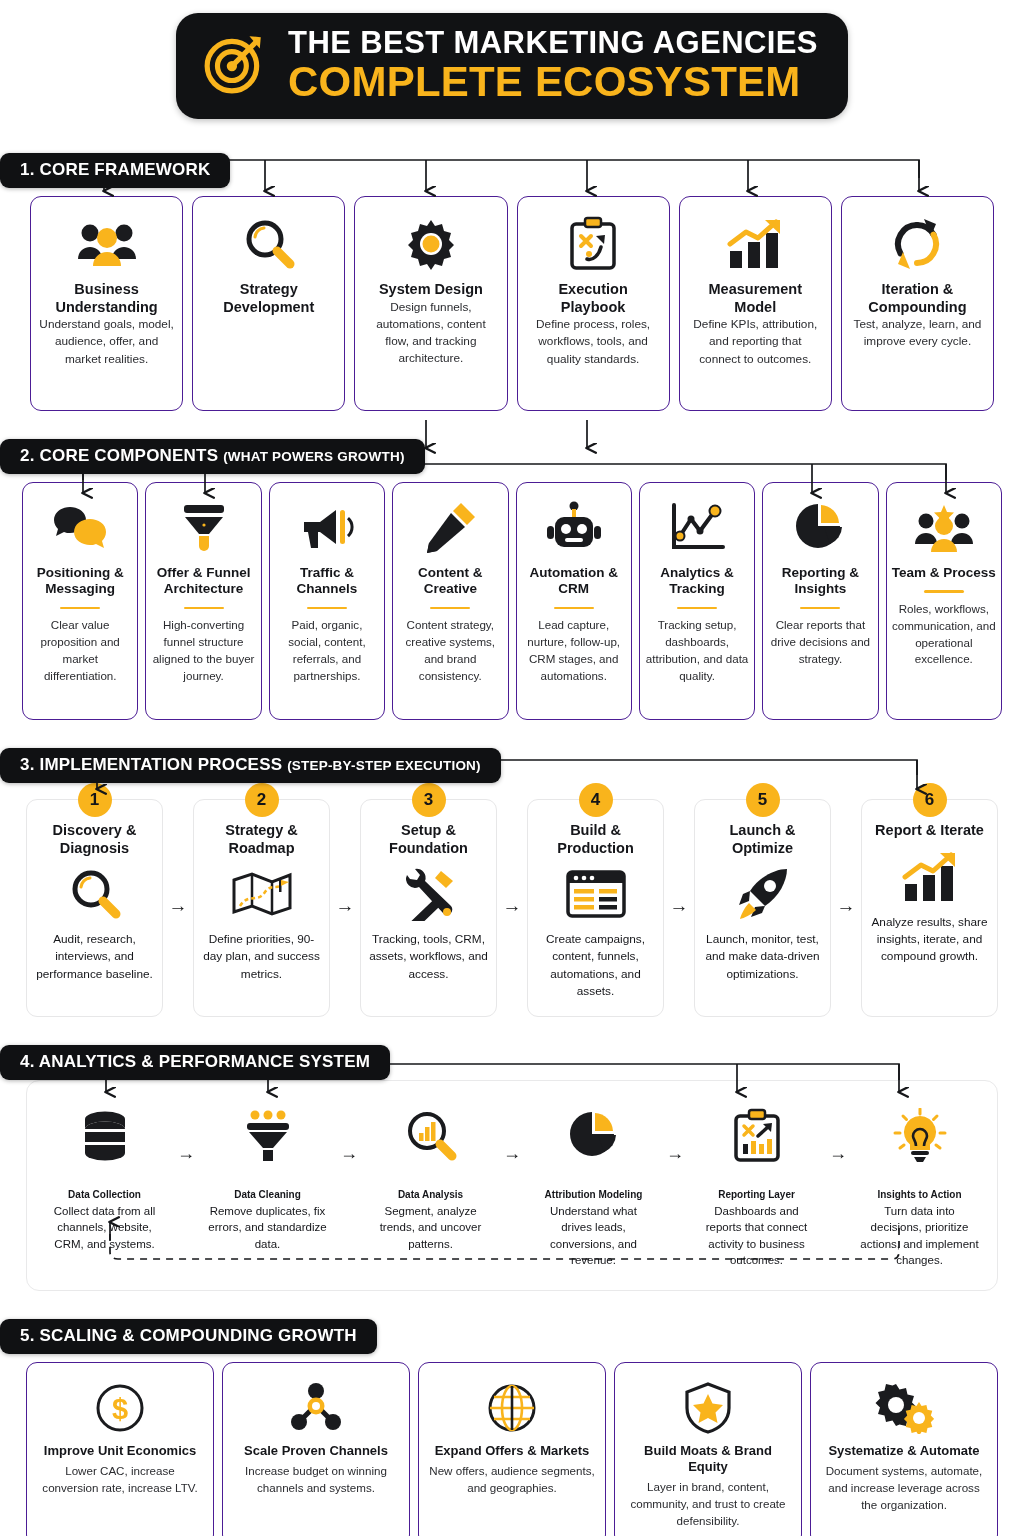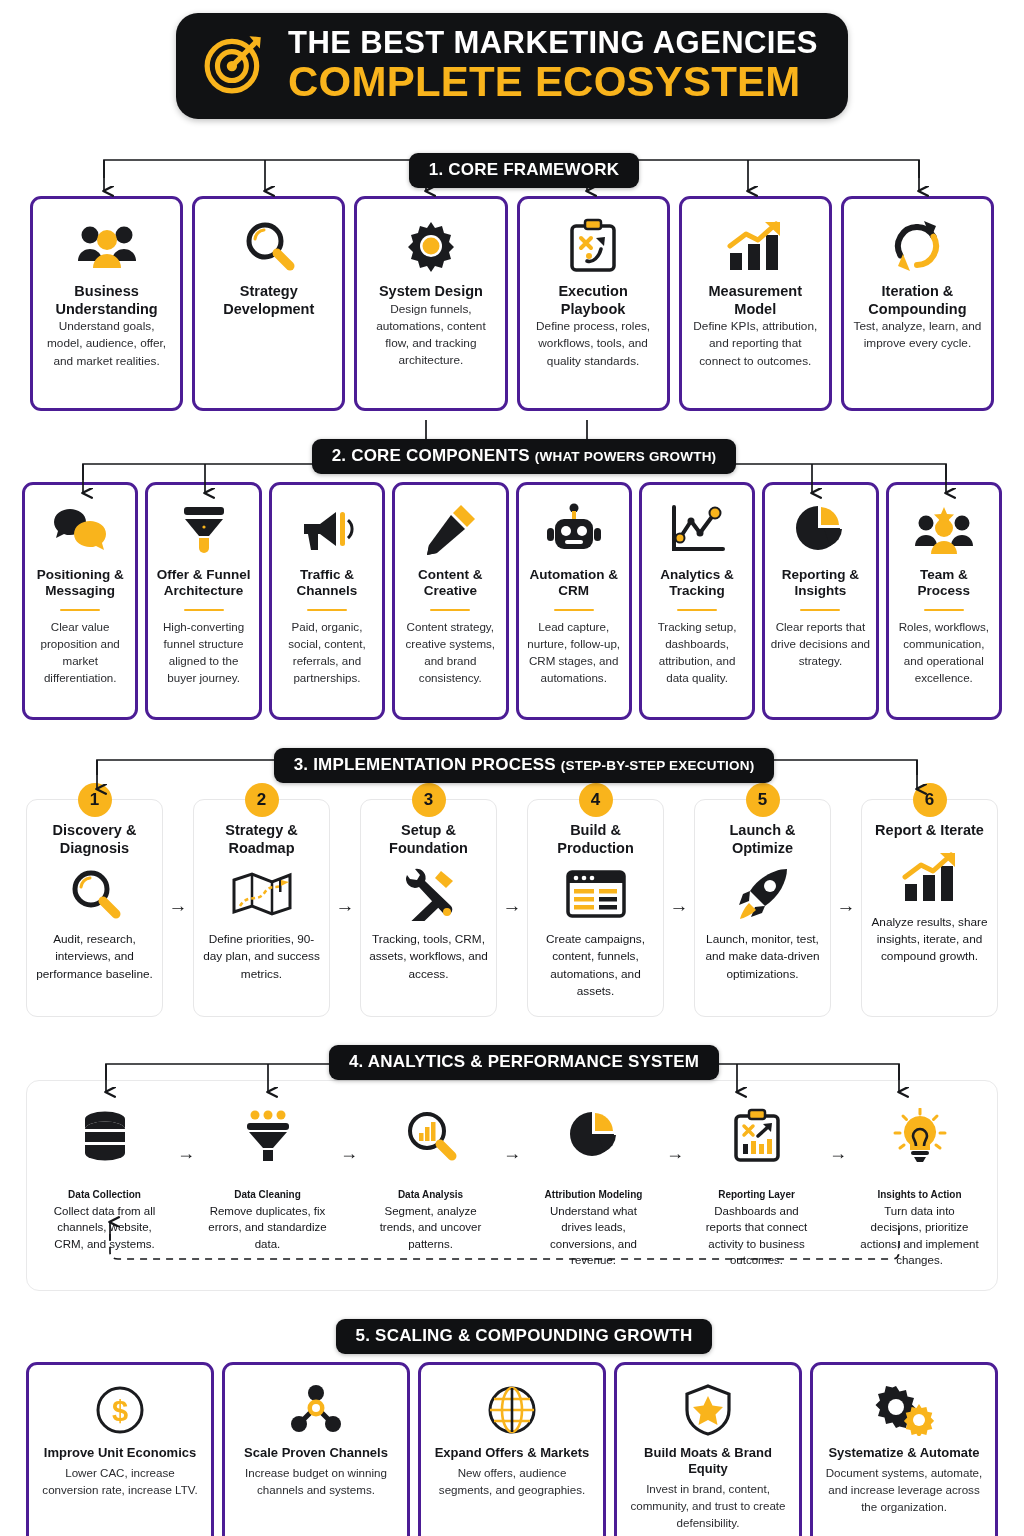--- a/index.html
+++ b/index.html
@@ -25,34 +25,34 @@
   .header-line1 {
     color:#ffffff; font-size:31px; font-weight:bold;
     letter-spacing:.4px;
   }
   .header-line2 {
     color:#F9B41C; font-size:42px; font-weight:bold;
     letter-spacing:.2px; margin-top:3px;
   }
 
   
-  .band { position:relative; display:flex; justify-content:center;padding-left:24px; }
+  .band { position:relative; display:flex; justify-content:flex-start; }
   .band-pill {
     background:#101113; color:#fff; border-radius:9px;
     padding:7px 20px 8px; font-weight:bold; font-size:17px;
     letter-spacing:.2px; white-space:nowrap; z-index:4;
     box-shadow:0 1px 4px rgba(0,0,0,.3);
   }
   .band-pill .sub { font-size:13.5px; }
 
   
   .row { display:flex; gap:9px; padding:0 30px; align-items:stretch; }
   .card {
     flex:1 1 0; background:#fff;
-    border:3px solid #4c1d95; border-radius:11px;
+    border:1px solid #4c1d95; border-radius:11px;
     padding:14px 8px 14px; text-align:center;
     display:flex; flex-direction:column; align-items:center;
   }
   .card .ico { height:62px; display:flex; align-items:center; justify-content:center; margin-bottom:6px; }
   .card .ttl { font-size:14.5px; font-weight:bold; line-height:1.22; color:#15161a; }
   .card .rule { width:40px; height:2.5px; background:#F9B41C; border-radius:2px; margin:9px 0 8px; }
   .card .dsc { font-size:11.8px; line-height:1.45; color:#2a2b2f; }
 
   
   #sec1 .row { margin-top:8px; }
@@ -641,21 +641,21 @@
       </div>
 
       <div class="card">
         <div class="ico">
           <svg width="50" height="52" viewBox="0 0 50 52">
             <path d="M25 2 L46 10 v16c0 13-10 21-21 24C14 47 4 39 4 26V10z" fill="#fff" stroke="#1a1b1e" stroke-width="3.2"></path>
             <path d="M25 12 L29.5 21.5 L40 23 L32.5 30.5 L34.5 41 L25 36 L15.5 41 L17.5 30.5 L10 23 L20.5 21.5 Z" fill="#F9B41C"></path>
           </svg>
         </div>
         <div class="ttl">Build Moats &amp; Brand Equity</div>
-        <div class="dsc">Invest in brand, content, community, and trust to create defensibility.</div>
+        <div class="dsc">Layer in brand, content, community, and trust to create defensibility.</div>
       </div>
 
       <div class="card">
         <div class="ico">
           <svg width="60" height="52" viewBox="0 0 60 52">
             <path d="M22 2l3.5 5.5 6.5-1.5 1.5 6.5 6.5 1.5-2 6.5 4.5 4.5-4.5 4.5 2 6.5-6.5 1.5-1.5 6.5-6.5-1.5L22 44l-3.5-5.5-6.5 1.5-1.5-6.5L4 32l2-6.5L1.5 21 6 16.5 4 10l6.5-1.5L12 2l6.5 1.5z" fill="#1a1b1e"></path>
             <circle cx="22" cy="23" r="8" fill="#fff"></circle>
             <path d="M45 20l2.6 4 4.8-1.1 1.1 4.8 4.8 1.1-1.5 4.8 3.3 3.3-3.3 3.3 1.5 4.8-4.8 1.1-1.1 4.8-4.8-1.1-2.6 4-2.6-4-4.8 1.1-1.1-4.8-4.8-1.1 1.5-4.8-3.3-3.3 3.3-3.3-1.5-4.8 4.8-1.1 1.1-4.8 4.8 1.1z" fill="#F9B41C"></path>
             <circle cx="45" cy="36" r="6" fill="#fff"></circle>
           </svg>

